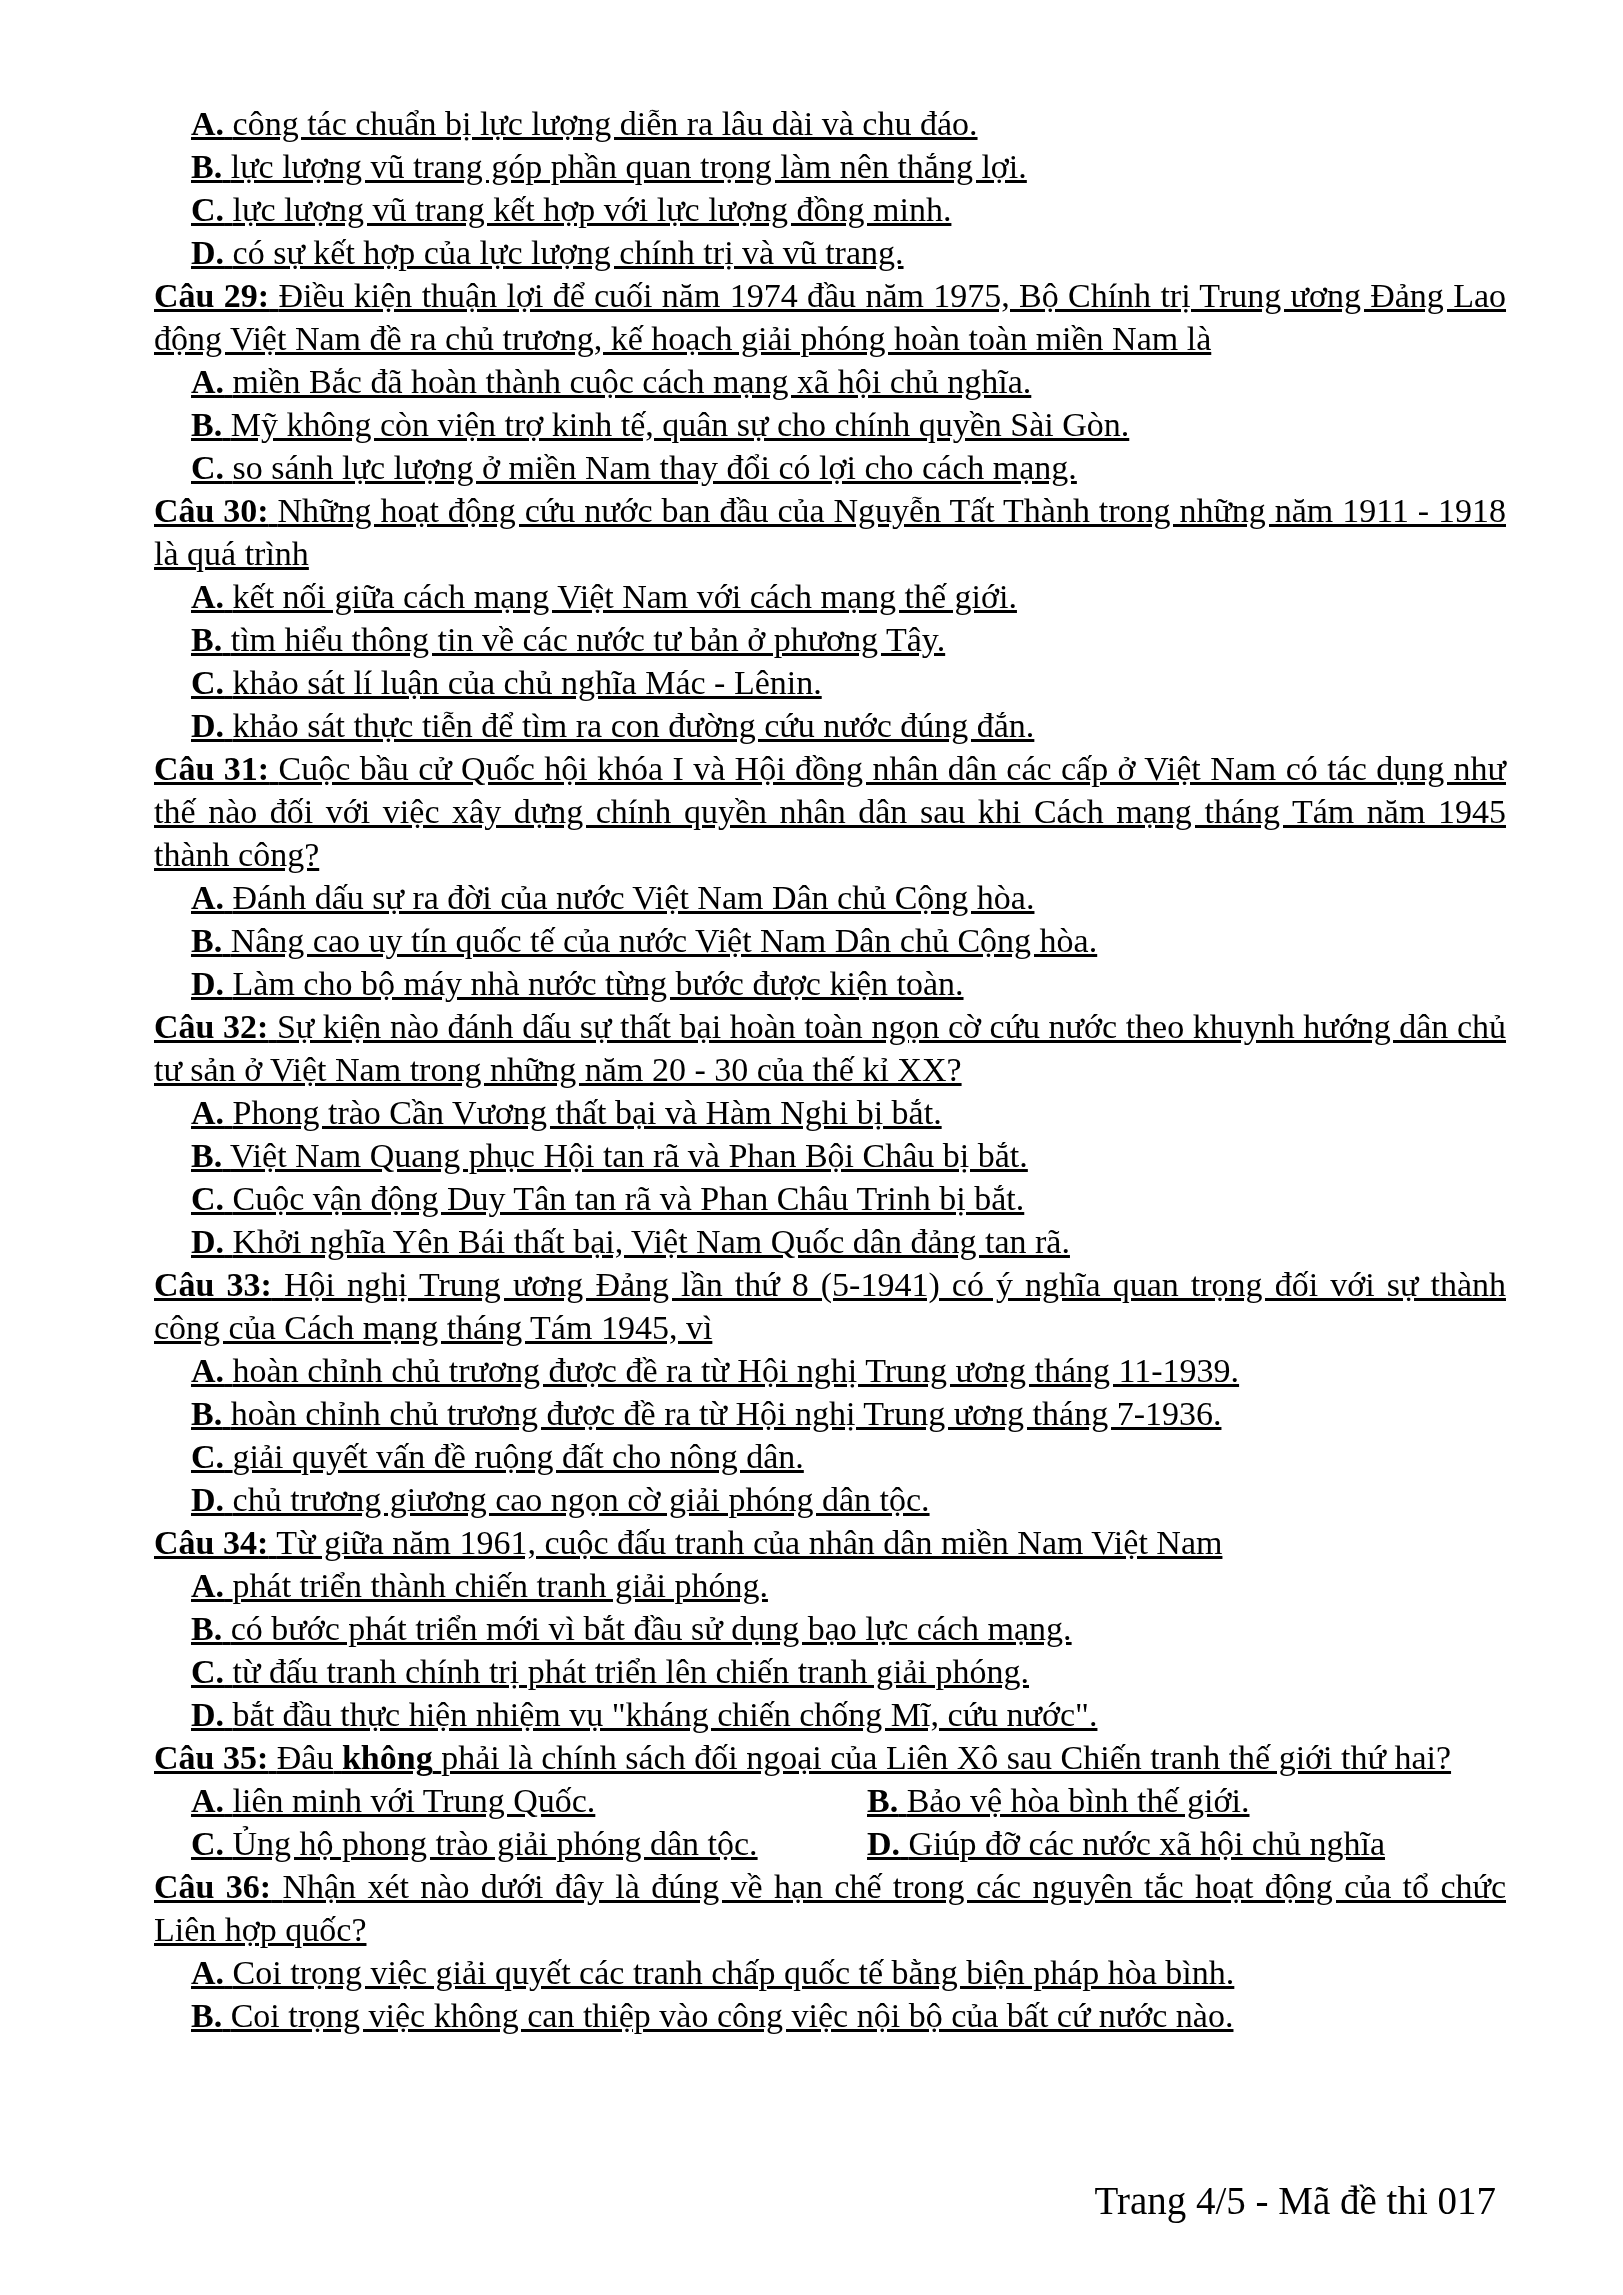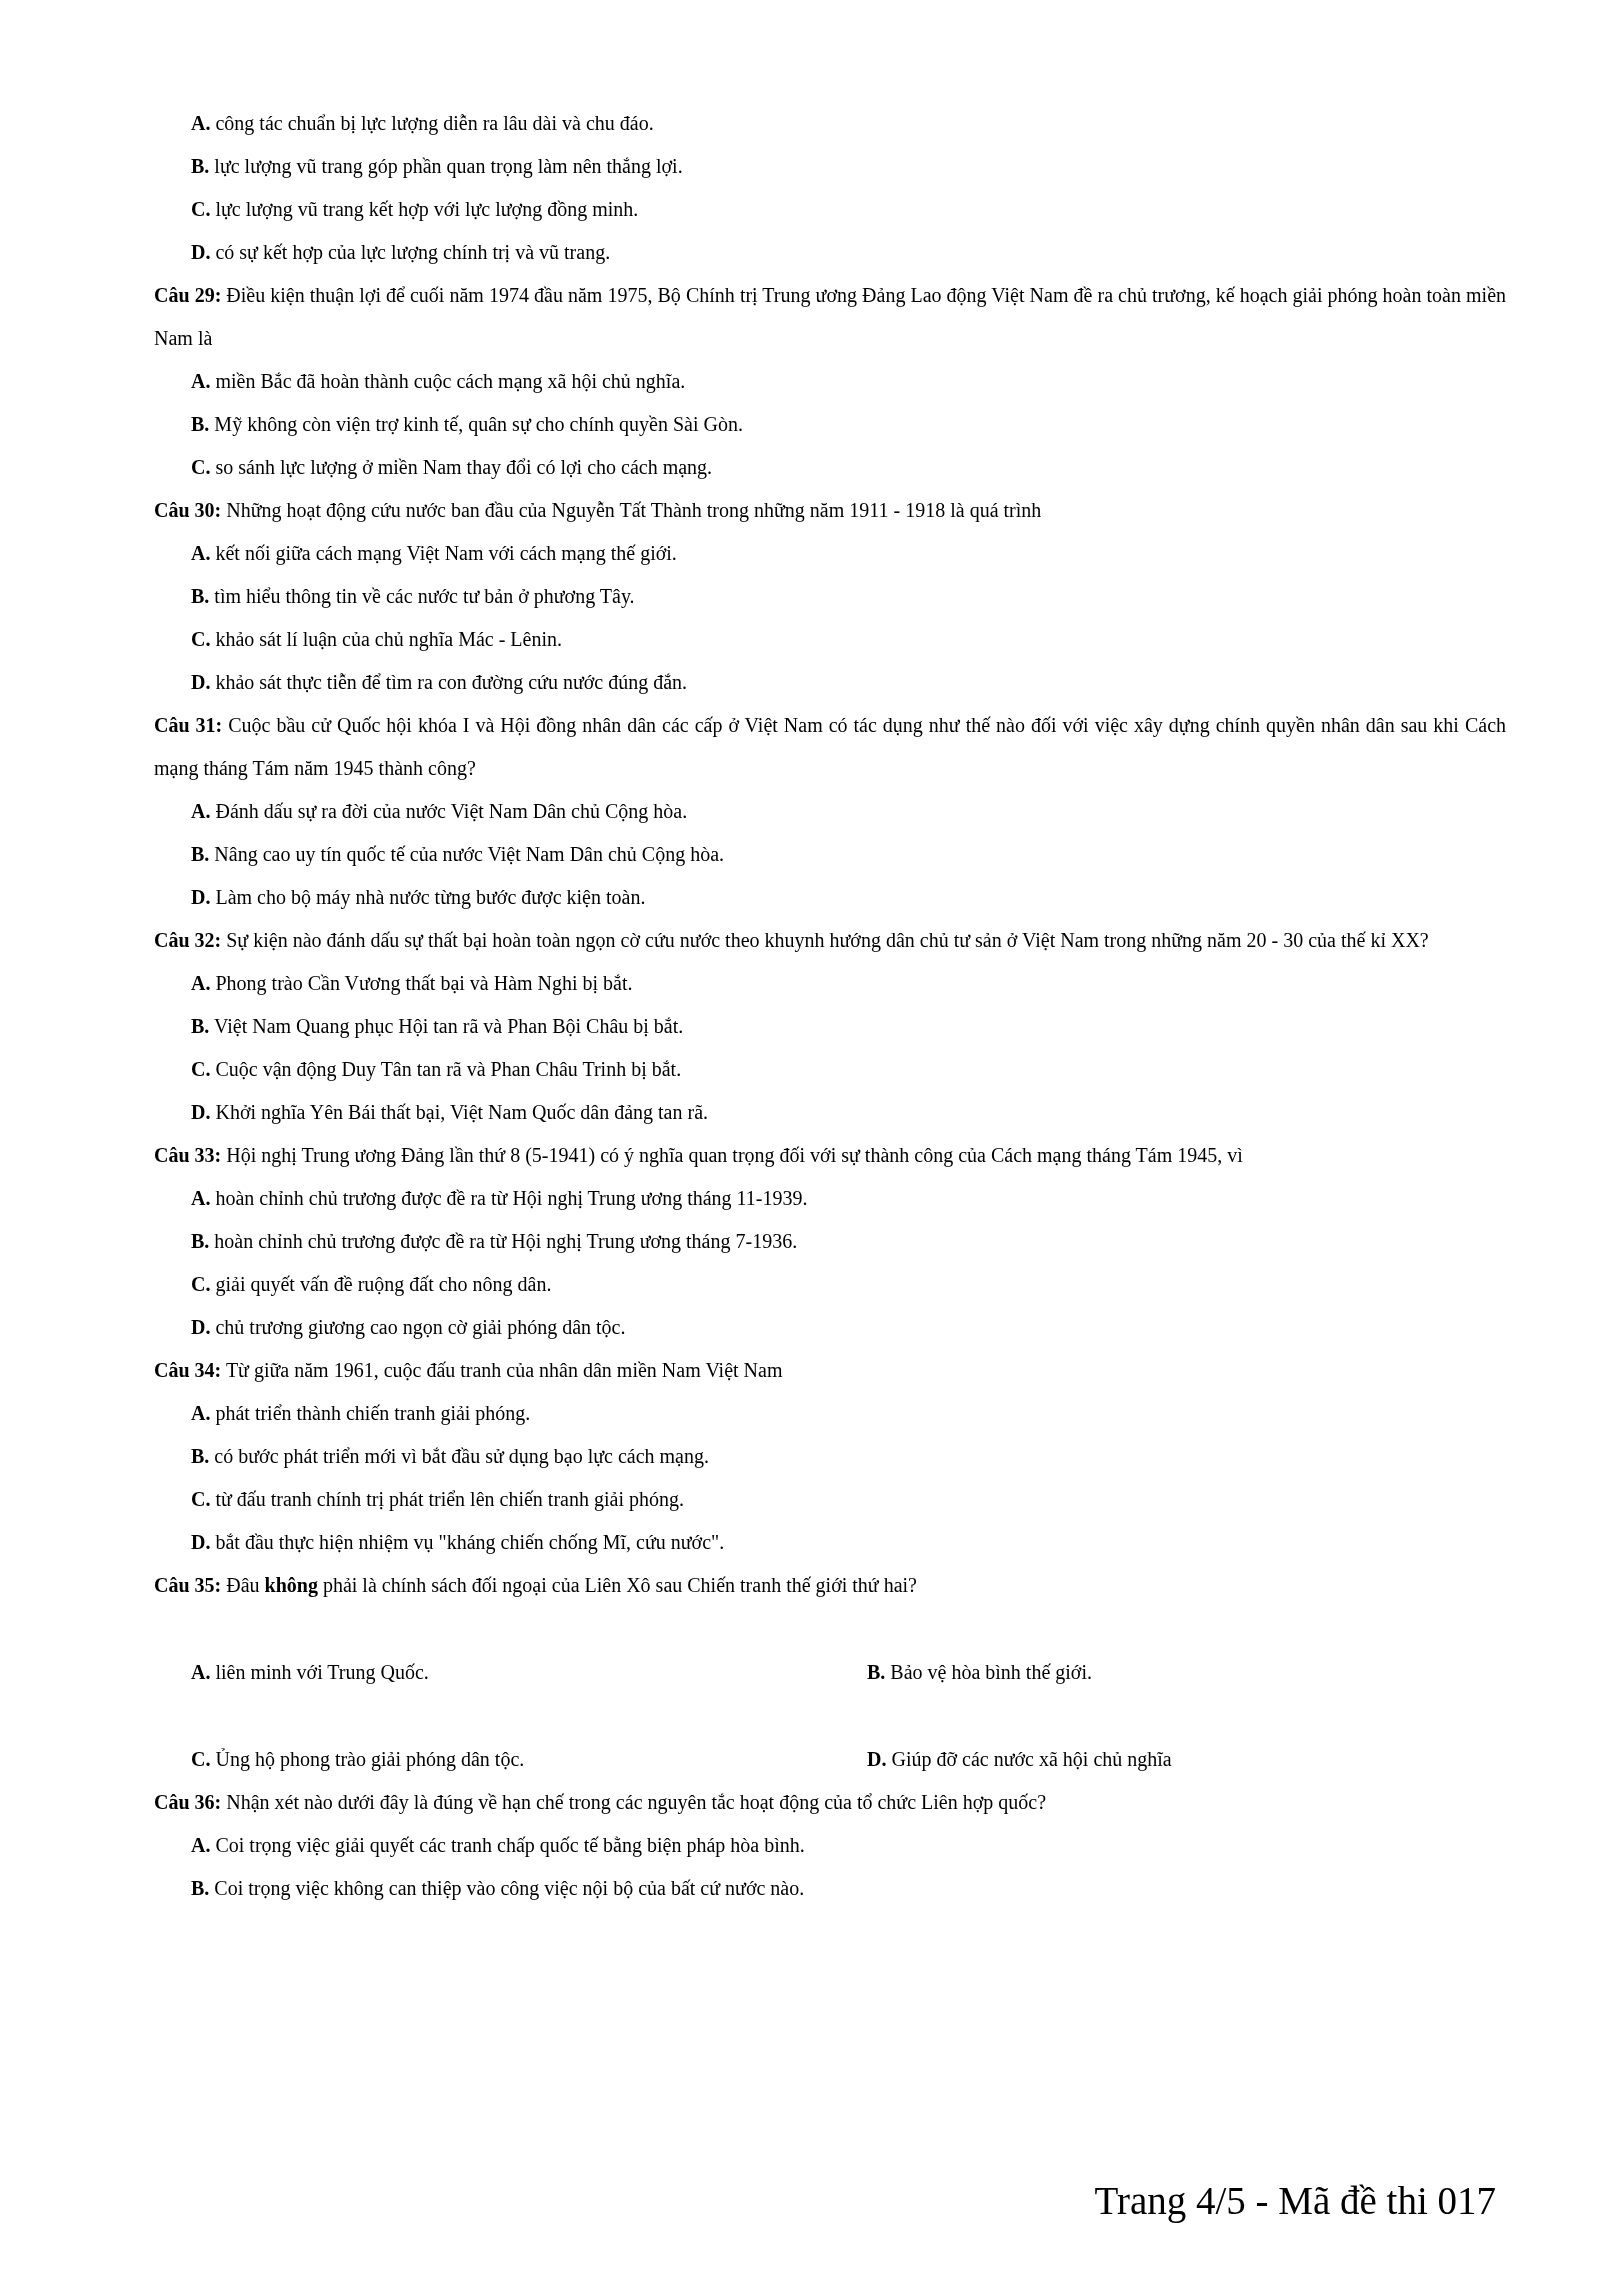--- a/index.html
+++ b/index.html
@@ -14,43 +14,43 @@
     background: #ffffff;
     color: #000000;
     font-family: "Liberation Serif", "DejaVu Serif", serif;
     overflow: hidden;
   }
   .content {
     position: absolute;
     left: 154px;
     top: 102px;
     width: 1352px;
-    font-size: 20px;
+    font-size: 34px;
     line-height: 43px;
+    text-decoration: underline;
   }
   .q {
     margin: 0;
     text-align: justify;
     text-align-last: left;
   }
   .q b, .opt b {
     font-weight: bold;
   }
   .opt {
     padding-left: 37px;
     text-align: left;
     white-space: nowrap;
   }
   .opts-grid {
     display: grid;
     grid-template-columns: 1fr 1fr;
   }
   .opts-grid .opt {
     white-space: nowrap;
-    margin-top: 44px;
   }
   .footer {
     position: absolute;
     top: 2184px;
     right: 127px;
     font-size: 39px;
     line-height: 34px;
     text-align: right;
   }
 </style>

